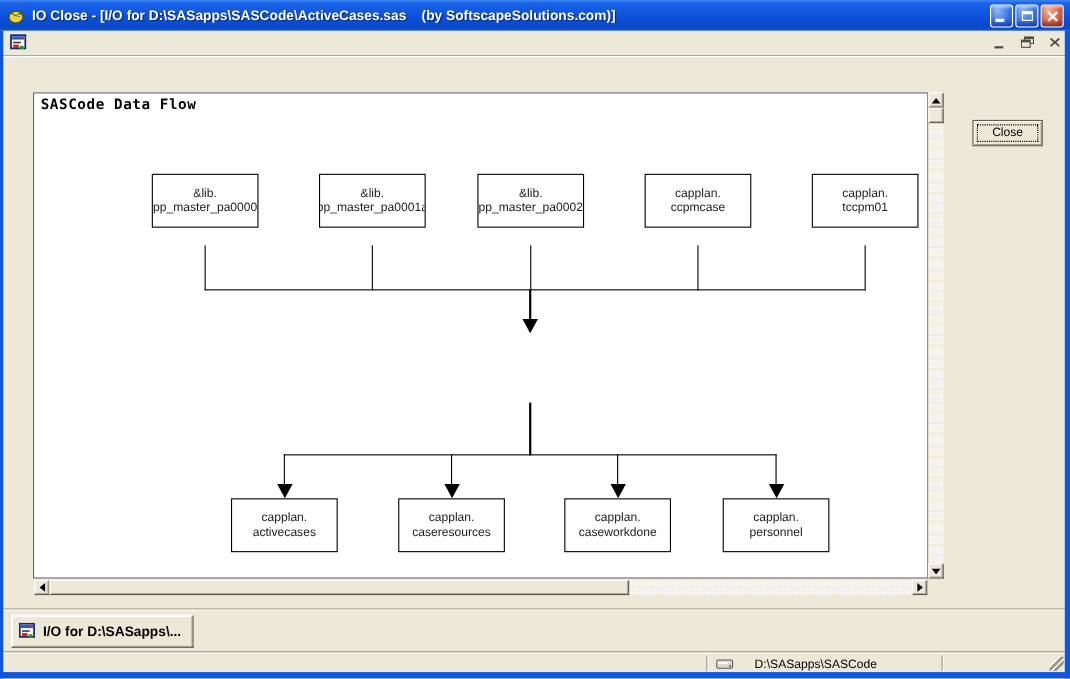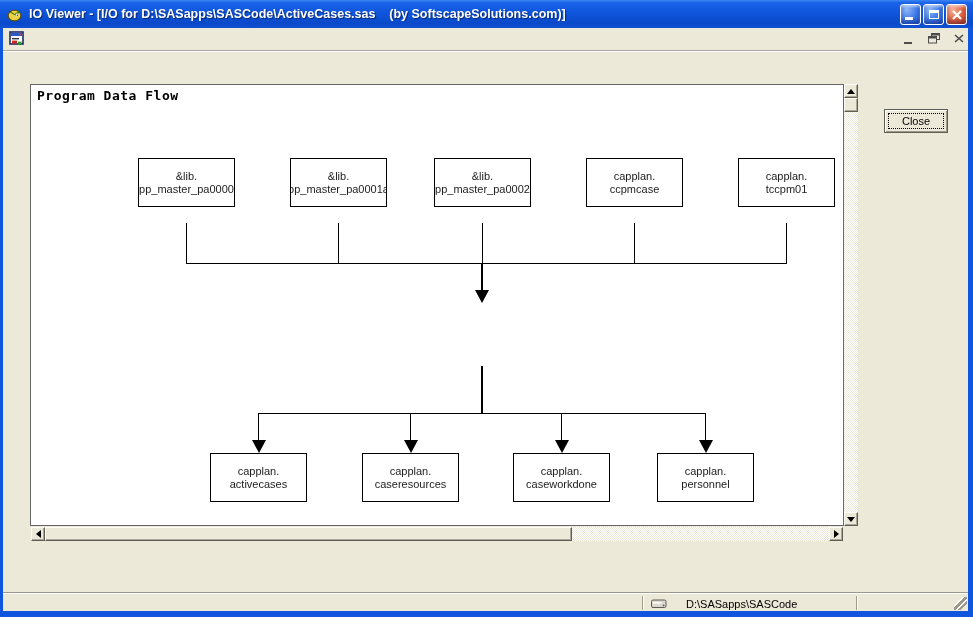--- a/index.html
+++ b/index.html
@@ -100,21 +100,21 @@
 
 <div class="window">
 
   <div class="titlebar">
     <svg class="app-ic" viewBox="0 0 16 16">
       <ellipse cx="8" cy="9" rx="6" ry="5" fill="#e8d24a" stroke="#5a4a00"></ellipse>
       <path d="M3 5 L8 8 L13 4 L10 9 Z" fill="#7ec832" stroke="#2e5a00" stroke-width="0.6"></path>
       <circle cx="10.5" cy="8.5" r="1.2" fill="#fff"></circle>
       <circle cx="10.7" cy="8.6" r="0.6" fill="#000"></circle>
     </svg>
-    <span class="ttl">IO Viewer - [I/O for D:\SASapps\SASCode\ActiveCases.sas    (by SoftscapeSolutions.com)]</span>
+    <span class="ttl">IO Close - [I/O for D:\SASapps\SASCode\ActiveCases.sas    (by SoftscapeSolutions.com)]</span>
     <span class="tb-btns">
       <span class="tb-btn tb-blue">
           <span class="g-min"></span>
         </span>
       <span class="tb-btn tb-blue">
           <span class="g-max"></span>
         </span>
       <span class="tb-btn tb-red">
         <svg width="21" height="21" viewBox="0 0 21 21">
           <line x1="6" y1="6" x2="14" y2="14" stroke="#fff" stroke-width="2.2"></line>
@@ -147,21 +147,21 @@
     <span class="mdi-btn" style="left:947px">
       <svg width="10" height="9" viewBox="0 0 10 9">
         <line x1="1" y1="1" x2="9" y2="8" stroke="#4d4d4d" stroke-width="1.6"></line>
         <line x1="9" y1="1" x2="1" y2="8" stroke="#4d4d4d" stroke-width="1.6"></line>
       </svg>
     </span>
   </div>
   <div class="mdi-sep"></div>
 
   <div class="canvas">
-    <div class="dgm-title">Program Data Flow</div>
+    <div class="dgm-title">SASCode Data Flow</div>
 
     <div class="node" style="left:107px; top:73px">&amp;lib.
 pp_master_pa0000</div>
     <div class="node" style="left:259px; top:73px">&amp;lib.
 pp_master_pa0001a</div>
     <div class="node" style="left:403px; top:73px">&amp;lib.
 pp_master_pa0002</div>
     <div class="node" style="left:555px; top:73px">capplan.
 ccpmcase</div>
     <div class="node" style="left:707px; top:73px">capplan.
@@ -214,20 +214,33 @@
   <div class="sb-thumb" style="left:45px; top:527px; width:527px; height:14px"></div>
   <div class="sb-btn" style="left:829px; top:527px">
       <span class="t-right"></span>
     </div>
 
   <div class="close-btn">
     <span class="focus"></span>
     <span>Close</span>
   </div>
 
+  <div class="taskstrip">
+    <div class="task-btn">
+      <svg width="16" height="16" viewBox="0 0 16 16">
+        <rect x="1" y="1" width="13" height="12" fill="#fff" stroke="#1b2a66" stroke-width="1.6"></rect>
+        <rect x="2" y="2" width="11" height="3" fill="#2a5ad0"></rect>
+        <rect x="10" y="2.6" width="2" height="1.8" fill="#d03a2a"></rect>
+        <rect x="3" y="7" width="7" height="1.4" fill="#334"></rect>
+        <rect x="3" y="9.6" width="5" height="3" fill="#cc2222"></rect>
+        <rect x="9" y="10.6" width="3.5" height="3" fill="#2a9a2a"></rect>
+      </svg>
+      <span class="lbl">I/O for D:\SASapps\...</span>
+    </div>
+  </div>
 
   <div class="statusbar">
     <span class="sb-div" style="left:639px"></span>
     <div class="sb-panel path-panel">
       <svg width="16" height="10" viewBox="0 0 16 10">
         <rect x="0.5" y="1" width="14.5" height="7.5" rx="1.5" fill="#dcd9cc" stroke="#5a5a5a"></rect>
         <rect x="2" y="3" width="8.5" height="1.6" fill="#fff"></rect>
         <circle cx="12.6" cy="6.4" r="0.9" fill="#5a5a5a"></circle>
       </svg>
       <span>D:\SASapps\SASCode</span>

